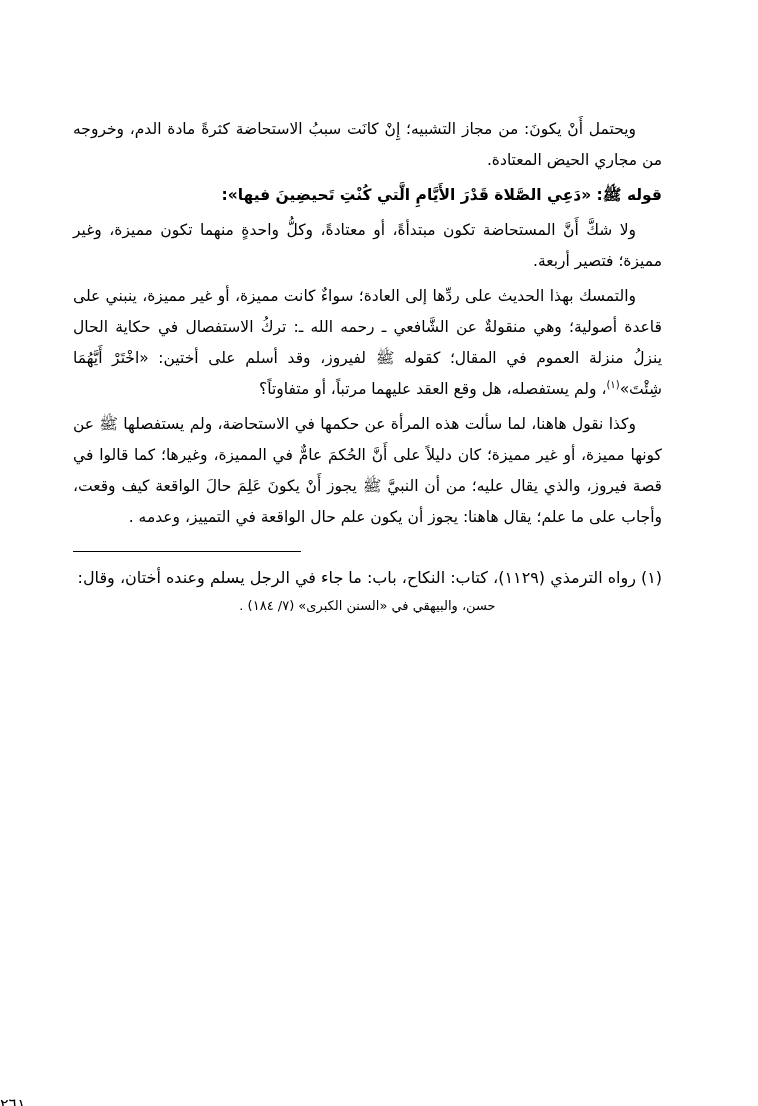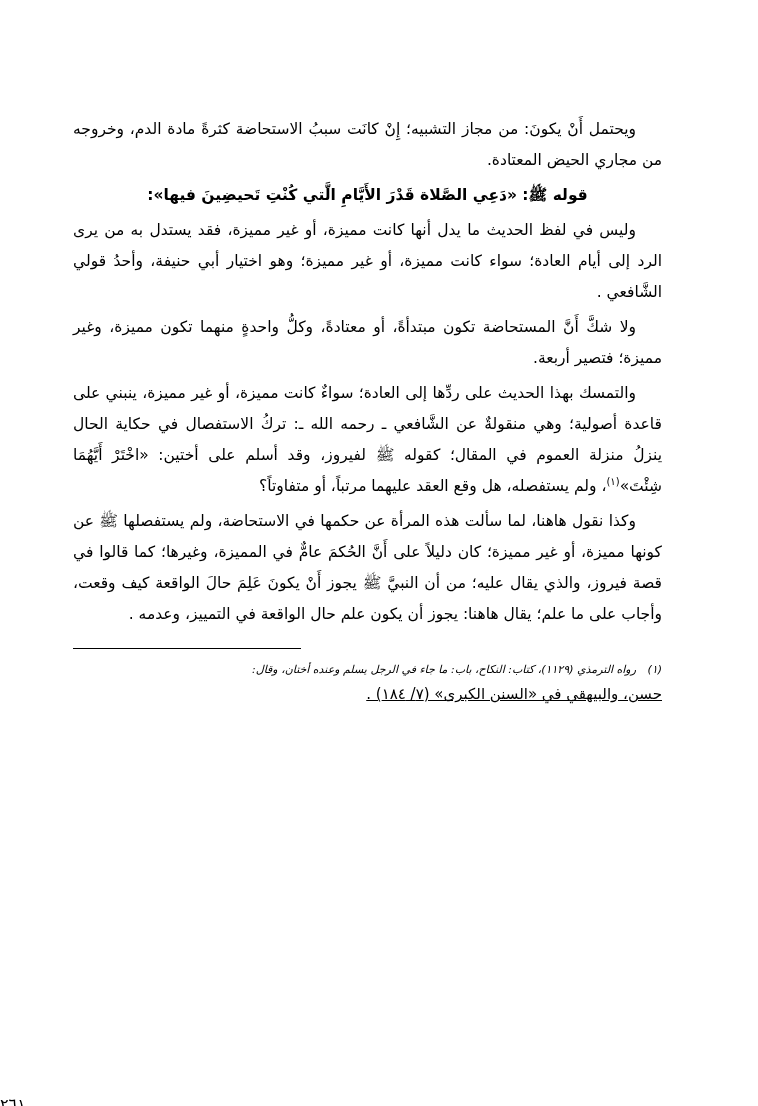--- a/index.html
+++ b/index.html
@@ -31,21 +31,20 @@
     line-height: 2.0;
   }
   p.para {
     margin: 0 0 4px 0;
     text-indent: 26px;
     text-align: justify;
     text-justify: inter-word;
   }
   p.para.centerish {
     text-indent: 0;
-    text-align: center;
   }
   .hadith {
     font-weight: bold;
   }
   sup.fn {
     font-size: 10px;
     vertical-align: super;
     line-height: 0;
   }
   .rule {
@@ -53,36 +52,34 @@
     border-top: 1px solid #000;
     width: 228px;
     margin: 18px 0 10px auto;
     margin-right: auto;
     margin-left: 0;
   }
   .rule-wrap {
     text-align: left;
   }
   .footnote {
-    font-size: 11px;
+    font-size: 16px;
     line-height: 1.95;
     text-align: justify;
     margin: 0;
-    font-style: italic;
   }
   .footnote .fn-num {
     display: inline-block;
     min-width: 26px;
   }
   .footnote-line2 {
-    font-size: 15px;
+    font-size: 13px;
     line-height: 1.95;
-    text-align: right;
+    text-align: center;
     margin: 0;
-    text-decoration: underline;
   }
   .page-number {
     position: absolute;
     bottom: 28px;
     left: 0;
     right: 0;
     text-align: left;
     font-size: 16px;
     letter-spacing: 1px;
   }
@@ -92,21 +89,20 @@
 
 <div class="page">
 
   <div class="body-text">
 
     <p class="para">ويحتمل أَنْ يكونَ: من مجاز التشبيه؛ إِنْ كانَت سببُ الاستحاضة كثرةً مادة الدم، وخروجه من مجاري الحيض المعتادة.</p>
 
     <p class="para centerish hadith">قوله ﷺ: «دَعِي الصَّلاة قَدْرَ الأَيَّامِ الَّتي كُنْتِ تَحيضِينَ فيها»:</p>
 
 
-    <p class="para">وليس في لفظ الحديث ما يدل أنها كانت مميزة، أو غير مميزة، فقد يستدل به من يرى الرد إلى أيام العادة؛ سواء كانت مميزة، أو غير مميزة؛ وهو اختيار أبي حنيفة، وأحدُ قولي الشَّافعي .</p>
 
     <p class="para">ولا شكَّ أَنَّ المستحاضة تكون مبتدأةً، أو معتادةً، وكلُّ واحدةٍ منهما تكون مميزة، وغير مميزة؛ فتصير أربعة.</p>
 
     <p class="para"><span>والتمسك بهذا الحديث على ردِّها إلى العادة؛ سواءٌ كانت مميزة، أو غير مميزة، ينبني على قاعدة أصولية؛ وهي منقولةٌ عن الشَّافعي ـ رحمه الله ـ: تركُ الاستفصال في حكاية الحال ينزلُ منزلة العموم في المقال؛ كقوله ﷺ لفيروز، وقد أسلم على أختين: «اخْتَرْ أَيَّهُمَا شِئْتَ»</span><sup class="fn">(١)</sup><span>، ولم يستفصله، هل وقع العقد عليهما مرتباً، أو متفاوتاً؟</span></p>
 
     <p class="para">وكذا نقول هاهنا، لما سألت هذه المرأة عن حكمها في الاستحاضة، ولم يستفصلها ﷺ عن كونها مميزة، أو غير مميزة؛ كان دليلاً على أَنَّ الحُكمَ عامٌّ في المميزة، وغيرها؛ كما قالوا في قصة فيروز، والذي يقال عليه؛ من أن النبيَّ ﷺ يجوز أَنْ يكونَ عَلِمَ حالَ الواقعة كيف وقعت، وأجاب على ما علم؛ يقال هاهنا: يجوز أن يكون علم حال الواقعة في التمييز، وعدمه .</p>
 
 
   </div>
 

